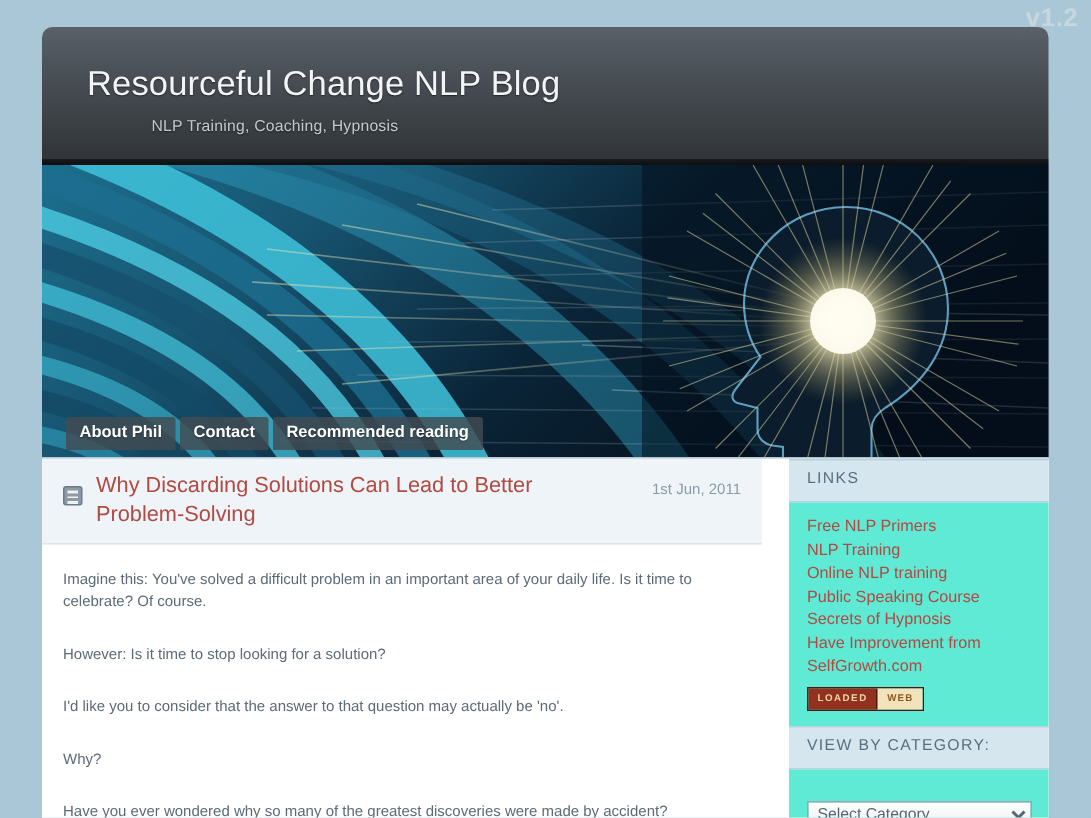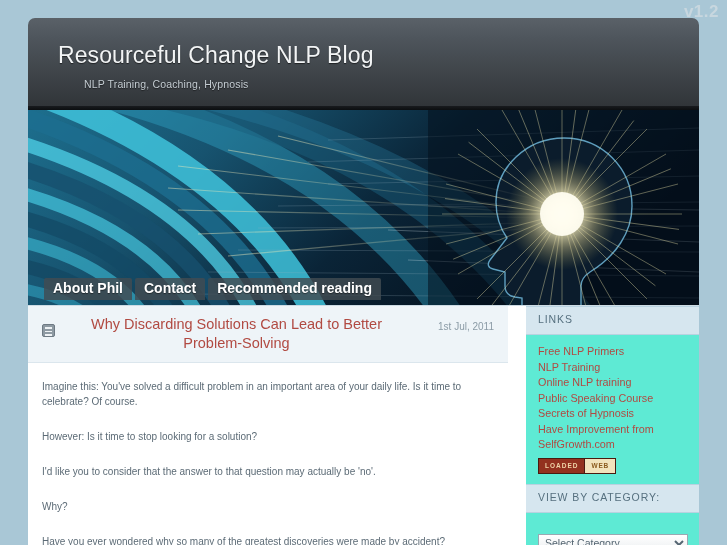--- a/index.html
+++ b/index.html
@@ -60,21 +60,21 @@
     top: 24px;
     font-size: 23px;
     color: #f2f4f5;
     font-weight: normal;
     letter-spacing: 0.1px;
     text-shadow: 0 1px 1px rgba(0,0,0,0.55);
     white-space: nowrap;
   }
   .site-tagline {
     position: absolute;
-    left: 31px;
+    left: 48px;
     top: 60px;
     font-size: 10.5px;
     color: #c3cbd1;
     letter-spacing: 0.15px;
     text-shadow: 0 1px 1px rgba(0,0,0,0.5);
     white-space: nowrap;
     padding-left: 25px;
   }
 
   
@@ -98,21 +98,21 @@
     position: absolute;
     left: 16px;
     bottom: 5px;
     display: flex;
     gap: 3px;
     z-index: 8;
   }
   .nav-tab {
     background: rgba(66,76,82,0.82);
     color: #ffffff;
-    font-size: 14px;
+    font-size: 11px;
     font-weight: bold;
     padding: 4px 9px 5px 9px;
     line-height: 13px;
     border-radius: 2px 2px 0 0;
     white-space: nowrap;
     text-shadow: 0 1px 1px rgba(0,0,0,0.45);
     cursor: pointer;
   }
 
   
@@ -140,21 +140,20 @@
   }
 
   
   .post-head {
     position: relative;
     background: #eef4f8;
     border-bottom: 1px solid #dbe6ed;
     min-height: 48px;
     padding: 9px 14px 9px 36px;
     box-sizing: border-box;
-    text-align: center;
   }
   .post-icon {
     position: absolute;
     left: 14px;
     top: 18px;
     width: 13px;
     height: 13px;
     background: #8e9aa3;
     border: 1px solid #6e7a84;
     border-radius: 2px;
@@ -415,21 +414,21 @@
   <div class="content-wrap">
 
     <div class="main-col">
       <div class="post-head">
         <div class="post-icon">
           <i></i>
             <i></i>
             <i></i>
         </div>
         <div class="post-title">Why Discarding Solutions Can Lead to Better Problem-Solving</div>
-        <div class="post-date">1st Jul, 2011</div>
+        <div class="post-date">1st Jun, 2011</div>
       </div>
 
       <div class="post-body">
         <p>Imagine this: You've solved a difficult problem in an important area of your daily life. Is it time to celebrate? Of course.</p>
         <p>However: Is it time to stop looking for a solution?</p>
         <p>I'd like you to consider that the answer to that question may actually be 'no'.</p>
         <p>Why?</p>
         <p>Have you ever wondered why so many of the greatest discoveries were made by accident?</p>
       </div>
     </div>

